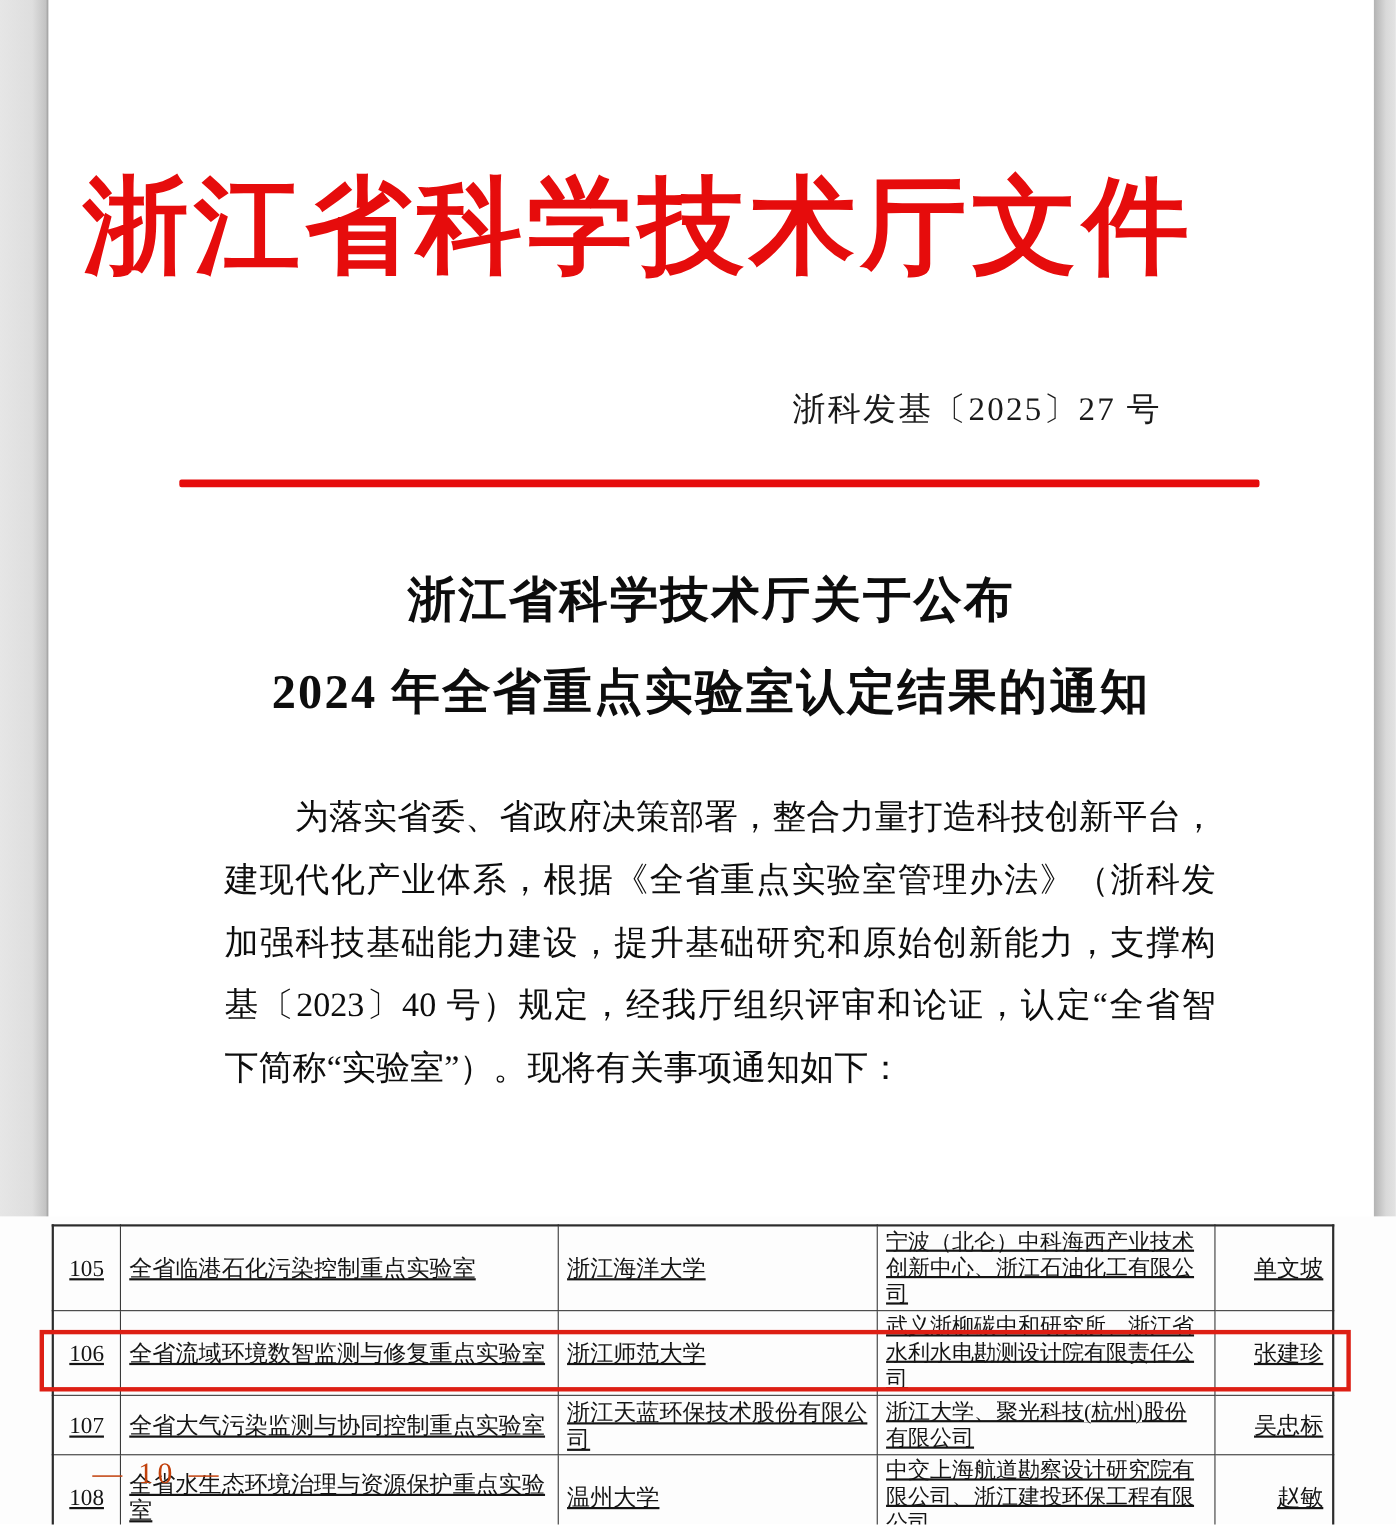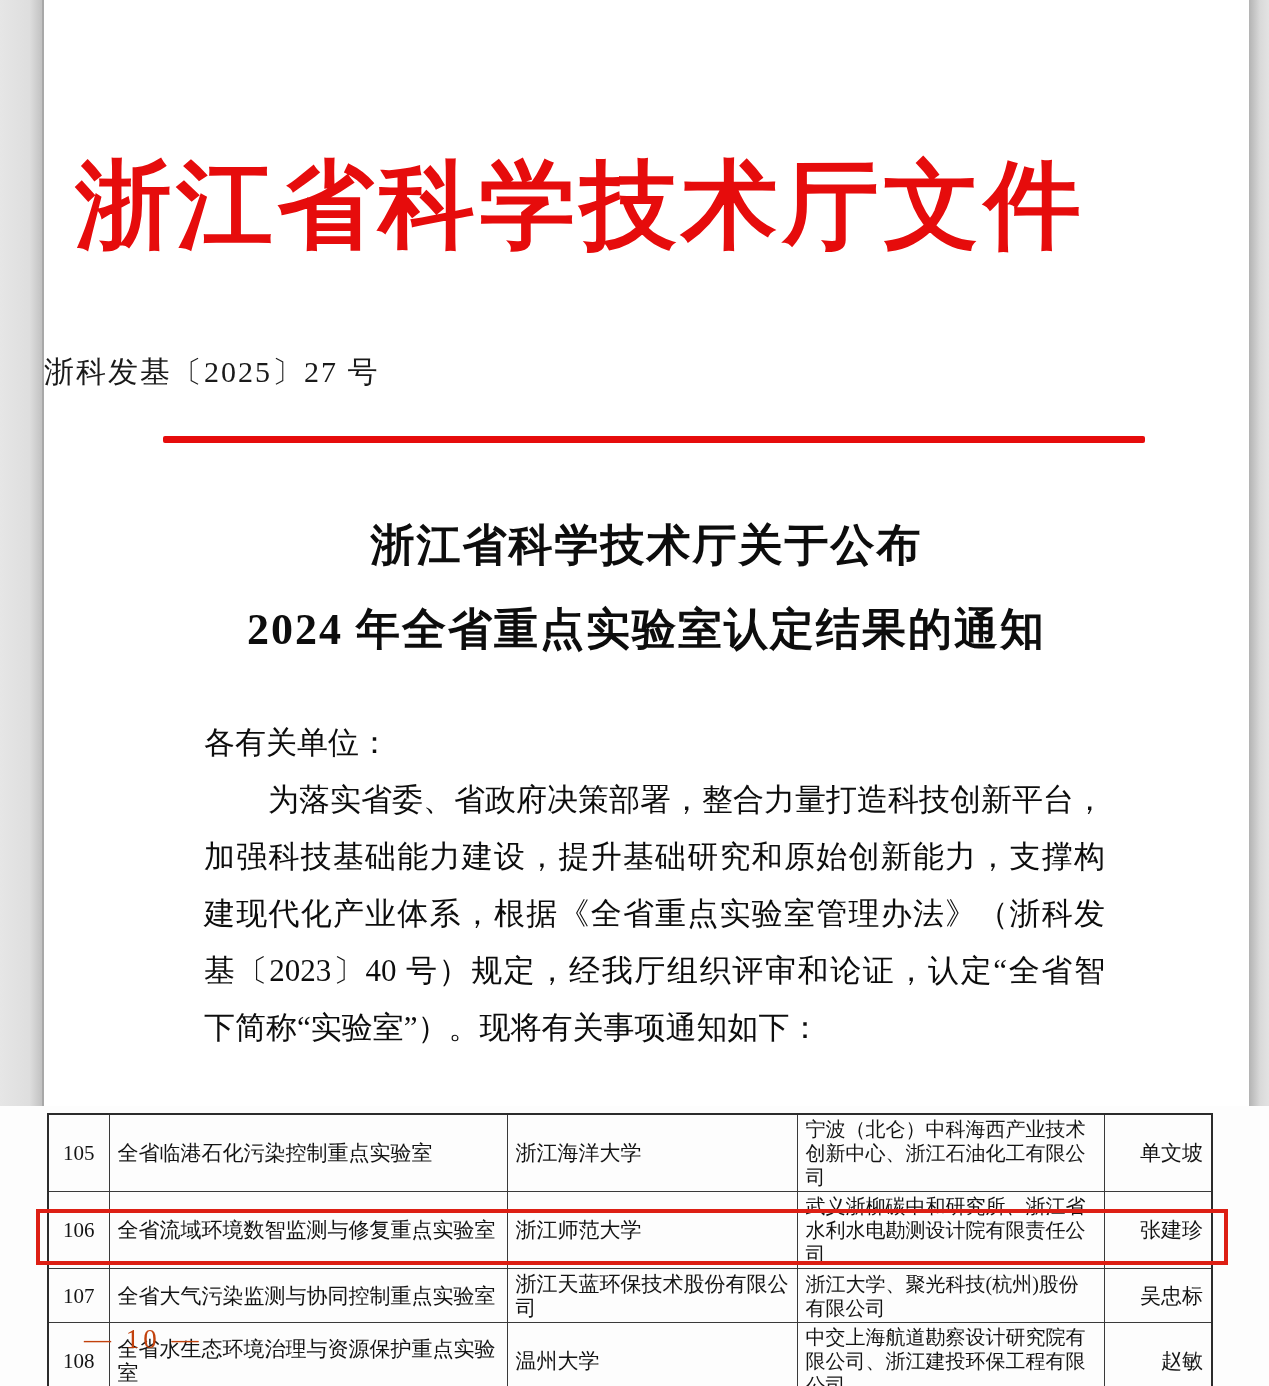--- a/index.html
+++ b/index.html
@@ -19,21 +19,21 @@
     position:absolute; left:1249px; top:0; width:20px; height:1106px;
     background:linear-gradient(to right,#b3b3b3 0%,#d9d9d9 55%,#e3e3e3 100%);
   }
   .agency-title {
     position:absolute; left:44px; top:146px; width:1073px;
     text-align:center; font-size:96px; font-weight:bold; letter-spacing:5px;
     color:#e60c0c; line-height:120px; white-space:nowrap;
   }
   .doc-number {
     position:absolute; left:44px; top:352px; width:1012px;
-    text-align:left; font-size:30px; letter-spacing:2px; color:#1a1a1a;
+    text-align:right; font-size:30px; letter-spacing:2px; color:#1a1a1a;
   }
   .red-rule {
     position:absolute; left:163px; top:436px; width:982px; height:7px;
     background:#e60c0c; border-radius:2px;
   }
   .notice-title {
     position:absolute; left:44px; width:1205px; text-align:center;
     font-size:44px; font-weight:bold; color:#0d0d0d; letter-spacing:2px;
     white-space:nowrap;
   }
@@ -53,21 +53,21 @@
     position:absolute; left:0; top:1106px; width:1269px; height:280px;
     background:#fdfdfd;
   }
   table.labs {
     position:absolute; left:47px; top:1113px; width:1164px;
     border-collapse:collapse; table-layout:fixed;
     font-size:21px; color:#141414;
   }
   table.labs td {
     border:1px solid #3a3a3a; height:49px; padding:2px 8px;
-    overflow:hidden; line-height:24px;
+    overflow:hidden; line-height:24px;text-decoration:underline;
   }
   table.labs { border:2px solid #2c2c2c; }
   td.c-no   { text-align:center; padding:2px 2px; }
   td.c-lab  { padding-left:14px; }
   td.c-inst { padding-left:12px; }
   td.c-part { font-size:20px; line-height:23px; padding-left:10px; padding-right:4px; }
   td.c-dir  { text-align:right; }
   .highlight-box {
     position:absolute; left:36px; top:1209px; width:1192px; height:56px;
     border:4px solid #dd1f14; box-sizing:border-box; background:transparent;
@@ -85,24 +85,23 @@
 <div class="margin-right"></div>
 
 <div class="agency-title">浙江省科学技术厅文件</div>
 <div class="doc-number">浙科发基〔2025〕27 号</div>
 <div class="red-rule"></div>
 
 <div class="notice-title l1">浙江省科学技术厅关于公布</div>
 <div class="notice-title l2">2024 年全省重点实验室认定结果的通知</div>
 
 <div class="body-block">
-  <div class="bline">各有关单位：</div>
   <div class="bline just indent">为落实省委、省政府决策部署，整合力量打造科技创新平台，</div>
+  <div class="bline just">建现代化产业体系，根据《全省重点实验室管理办法》（浙科发</div>
   <div class="bline just">加强科技基础能力建设，提升基础研究和原始创新能力，支撑构</div>
-  <div class="bline just">建现代化产业体系，根据《全省重点实验室管理办法》（浙科发</div>
   <div class="bline just">基〔2023〕40 号）规定，经我厅组织评审和论证，认定“全省智</div>
   <div class="bline">下简称“实验室”）。现将有关事项通知如下：</div>
 </div>
 
 <div class="table-band"></div>
 
 <table class="labs">
   <colgroup>
     <col style="width:61px">
     <col style="width:398px">

